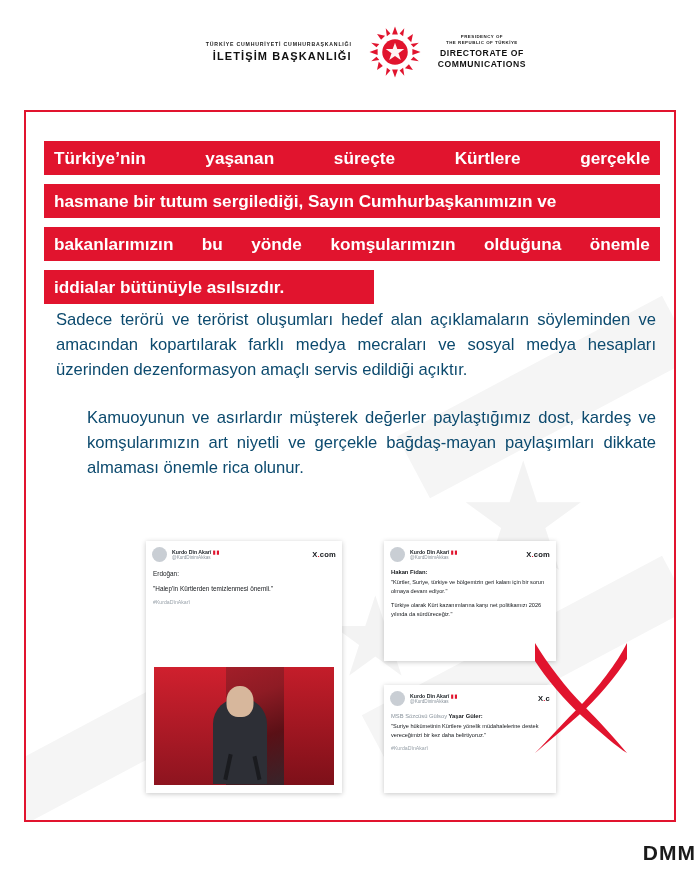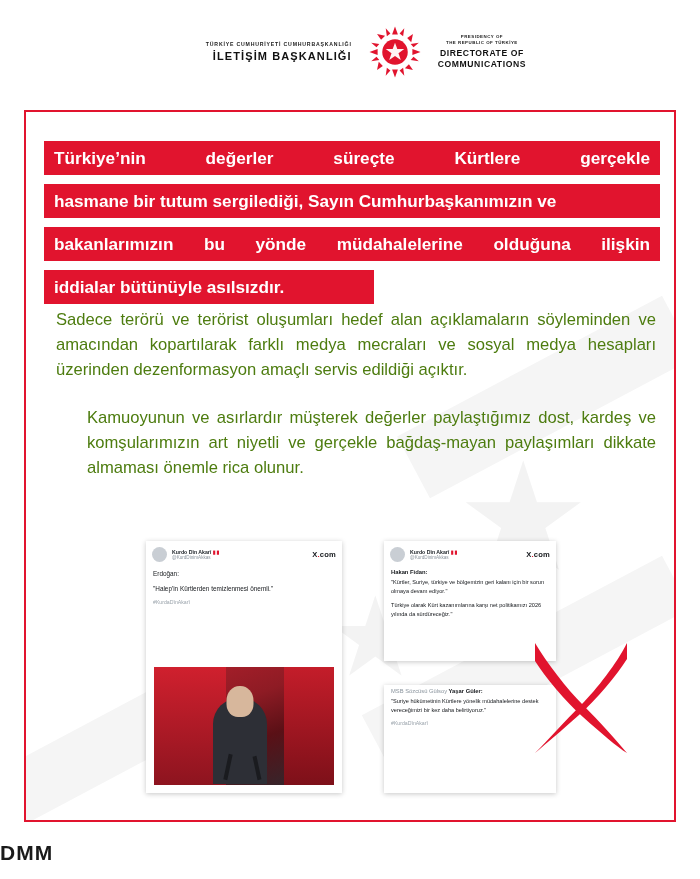--- a/index.html
+++ b/index.html
@@ -137,21 +137,21 @@
 
   
   .body-text {
     position: absolute;
     left: 30px;
     top: 195px;
     width: 600px;
     z-index: 3;
   }
   .para {
-    color: #4d7c0f;
+    color: #0c4a6e;
     font-size: 16.6px;
     line-height: 25px;
     margin: 0 0 23px 0;
     text-align: justify;
   }
   .para.last { text-align: justify; margin-left: 31px; }
 
   
   .shots {
     position: absolute;
@@ -283,23 +283,23 @@
     left: 495px;
     top: 638px;
     width: 112px;
     height: 112px;
     z-index: 6;
   }
 
   
   .footer {
     position: absolute;
-    left: 0; right: 12px;
+    left: 0; right: 4px;
     bottom: 14px;
-    text-align: left;
+    text-align: right;
     z-index: 5;
   }
   .dmm {
     font-size: 21px;
     font-weight: bold;
     letter-spacing: 1px;
     color: #1a1a1a;
   }
   .dmm-url {
     font-size: 8.4px;
@@ -363,33 +363,33 @@
       <div class="wm-star" style="left:430px; top:330px;">★</div>
       <div class="wm-star" style="left:300px; top:470px; font-size:110px;">★</div>
       <div class="wm-band" style="left:370px; top:250px; width:300px; height:70px; transform:rotate(-28deg);"></div>
       <div class="wm-band" style="left:330px; top:520px; width:340px; height:60px; transform:rotate(-28deg);"></div>
       <div class="wm-band" style="left:-40px; top:600px; width:260px; height:60px; transform:rotate(-28deg);"></div>
     </div>
 
     <div class="headline">
       <div class="hl-line">
         <span class="w">Türkiye’nin</span>
-          <span class="w">değerler</span>
+          <span class="w">yaşanan</span>
           <span class="w">süreçte</span>
           <span class="w">Kürtlere</span>
           <span class="w">gerçekle</span>
       </div>
       <div class="hl-line flow">hasmane bir tutum sergilediği, Sayın Cumhurbaşkanımızın ve</div>
       <div class="hl-line">
         <span class="w">bakanlarımızın</span>
           <span class="w">bu</span>
           <span class="w">yönde</span>
-          <span class="w">müdahalelerine</span>
+          <span class="w">komşularımızın</span>
           <span class="w">olduğuna</span>
-          <span class="w">ilişkin</span>
+          <span class="w">önemle</span>
       </div>
       <div class="hl-line flow short">iddialar bütünüyle asılsızdır.</div>
     </div>
 
     <div class="body-text">
       <p class="para">Sadece terörü ve terörist oluşumları hedef alan açıklamaların söyleminden ve amacından kopartılarak farklı medya mecraları ve sosyal medya hesapları üzerinden dezenformasyon amaçlı servis edildiği açıktır.</p>
       <p class="para last">Kamuoyunun ve asırlardır müşterek değerler paylaştığımız dost, kardeş ve komşularımızın art niyetli ve gerçekle bağdaş-mayan paylaşımları dikkate almaması önemle rica olunur.</p>
     </div>
 
     <div class="shots">
@@ -432,20 +432,30 @@
           <div class="xcom">X<span class="dot">.</span>com</div>
         </div>
         <div class="shot-body">
           <div class="s-name">Hakan Fidan:</div>
           <p class="s-line small">"Kürtler, Suriye, türkiye ve bölgemizin geri kalanı için bir sorun olmaya devam ediyor."</p>
           <p class="s-line small">Türkiye olarak Kürt kazanımlarına karşı net politikamızı 2026 yılında da sürdüreceğiz."</p>
         </div>
       </div>
 
       <div class="shot shot-c">
+        <div class="shot-head">
+          <div class="avatar"></div>
+          <div class="handle-block">
+            <div class="handle-name">
+              <span>Kurdo Dîn Akarî</span> <span class="flag">▮▮</span>
+            </div>
+            <div class="handle-at">@KurdDinimAkkas</div>
+          </div>
+          <div class="xcom">X<span class="dot">.</span>c</div>
+        </div>
         <div class="shot-body">
           <div class="s-name">
             <span class="muted">MSB Sözcüsü Gülsoy</span>
             <span>Yaşar Güler:</span>
           </div>
           <p class="s-line small">"Suriye hükümetinin Kürtlere yönelik müdahalelerine destek vereceğimizi bir kez daha belirtiyoruz."</p>
           <div class="s-tag">#KurdaDînAkarî</div>
         </div>
       </div>
 

